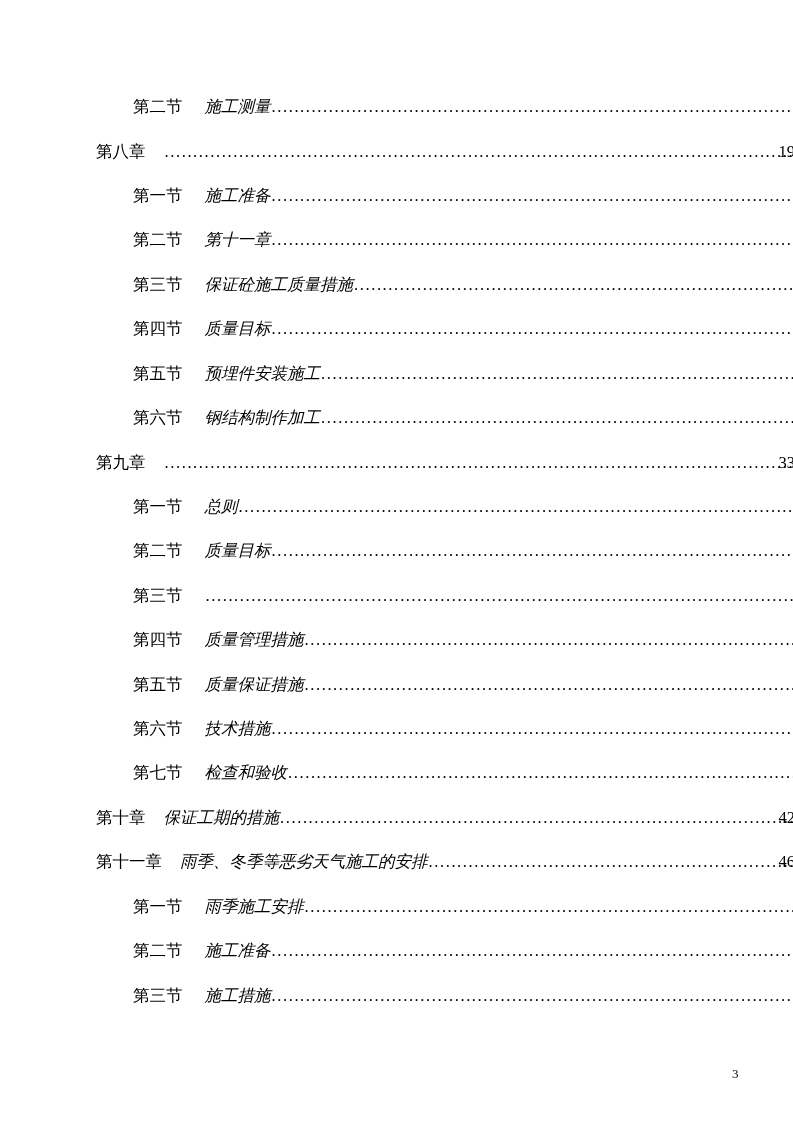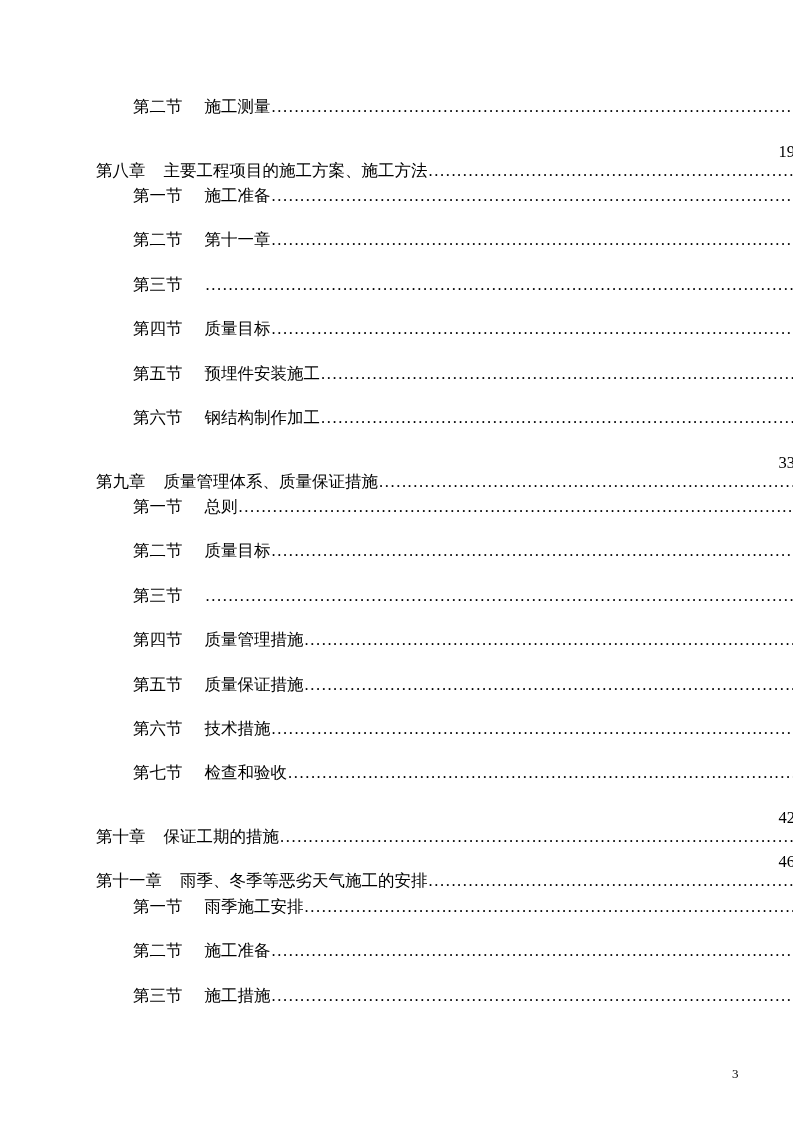--- a/index.html
+++ b/index.html
@@ -3,23 +3,23 @@
 <meta charset="utf-8">
 <style>
   html, body { margin: 0; padding: 0; background: #ffffff; }
   body { width: 793px; height: 1122px; position: relative; overflow: hidden;
          font-family: "Liberation Serif", "DejaVu Serif", serif; color: #000; }
   .toc { position: absolute; left: 0; top: 0; width: 793px; }
   .entry { position: absolute; left: 0; width: 793px; height: 24px;
            display: flex; align-items: baseline; font-size: 16.5px; line-height: 24px; }
   .entry.chapter { padding-left: 96px; }
   .entry.section { padding-left: 133px; }
-  .entry .label { white-space: nowrap; }
+  .entry .label { white-space: nowrap; font-style: italic; }
   .entry .num { white-space: nowrap; margin-right: 22px; }
-  .entry.chapter .num { margin-right: 18px; margin-top: 19px; }
+  .entry.chapter .num { margin-right: 18px; }
   .entry .dots { flex: 1; overflow: hidden; white-space: nowrap; margin: 0 1px;
                  letter-spacing: 1.6px; }
   .entry .dots::before { content: "........................................................................................................................................................................................................"; }
   .entry .page { white-space: nowrap; width: 24px; text-align: right; position: absolute; right: 94px; }
   .entry .filler { display: flex; flex: 1; align-items: baseline; margin-right: 118px; }
   .page-number { position: absolute; left: 732px; top: 1066px; font-size: 13px; }
 </style>
 </head>
 <body>
 
@@ -28,21 +28,20 @@
     <span class="filler">
         <span class="num">第二节</span>
         <span class="label">施工测量</span>
         <span class="dots"></span>
       </span>
 
   </div>
   <div class="entry chapter" style="top:140px">
     <span class="filler">
         <span class="num">第八章</span>
-        <span class="label">主要工程项目的施工方案、施工方法</span>
         <span class="dots"></span>
       </span>
     <span class="page">19</span>
   </div>
   <div class="entry section" style="top:184px">
     <span class="filler">
         <span class="num">第一节</span>
         <span class="label">施工准备</span>
         <span class="dots"></span>
       </span>
@@ -52,20 +51,21 @@
     <span class="filler">
         <span class="num">第二节</span>
         <span class="label">第十一章</span>
         <span class="dots"></span>
       </span>
 
   </div>
   <div class="entry section" style="top:273px">
     <span class="filler">
         <span class="num">第三节</span>
+        <span class="label">保证砼施工质量措施</span>
         <span class="dots"></span>
       </span>
 
   </div>
   <div class="entry section" style="top:317px">
     <span class="filler">
         <span class="num">第四节</span>
         <span class="label">质量目标</span>
         <span class="dots"></span>
       </span>
@@ -83,21 +83,20 @@
     <span class="filler">
         <span class="num">第六节</span>
         <span class="label">钢结构制作加工</span>
         <span class="dots"></span>
       </span>
 
   </div>
   <div class="entry chapter" style="top:451px">
     <span class="filler">
         <span class="num">第九章</span>
-        <span class="label">质量管理体系、质量保证措施</span>
         <span class="dots"></span>
       </span>
     <span class="page">33</span>
   </div>
   <div class="entry section" style="top:495px">
     <span class="filler">
         <span class="num">第一节</span>
         <span class="label">总则</span>
         <span class="dots"></span>
       </span>

